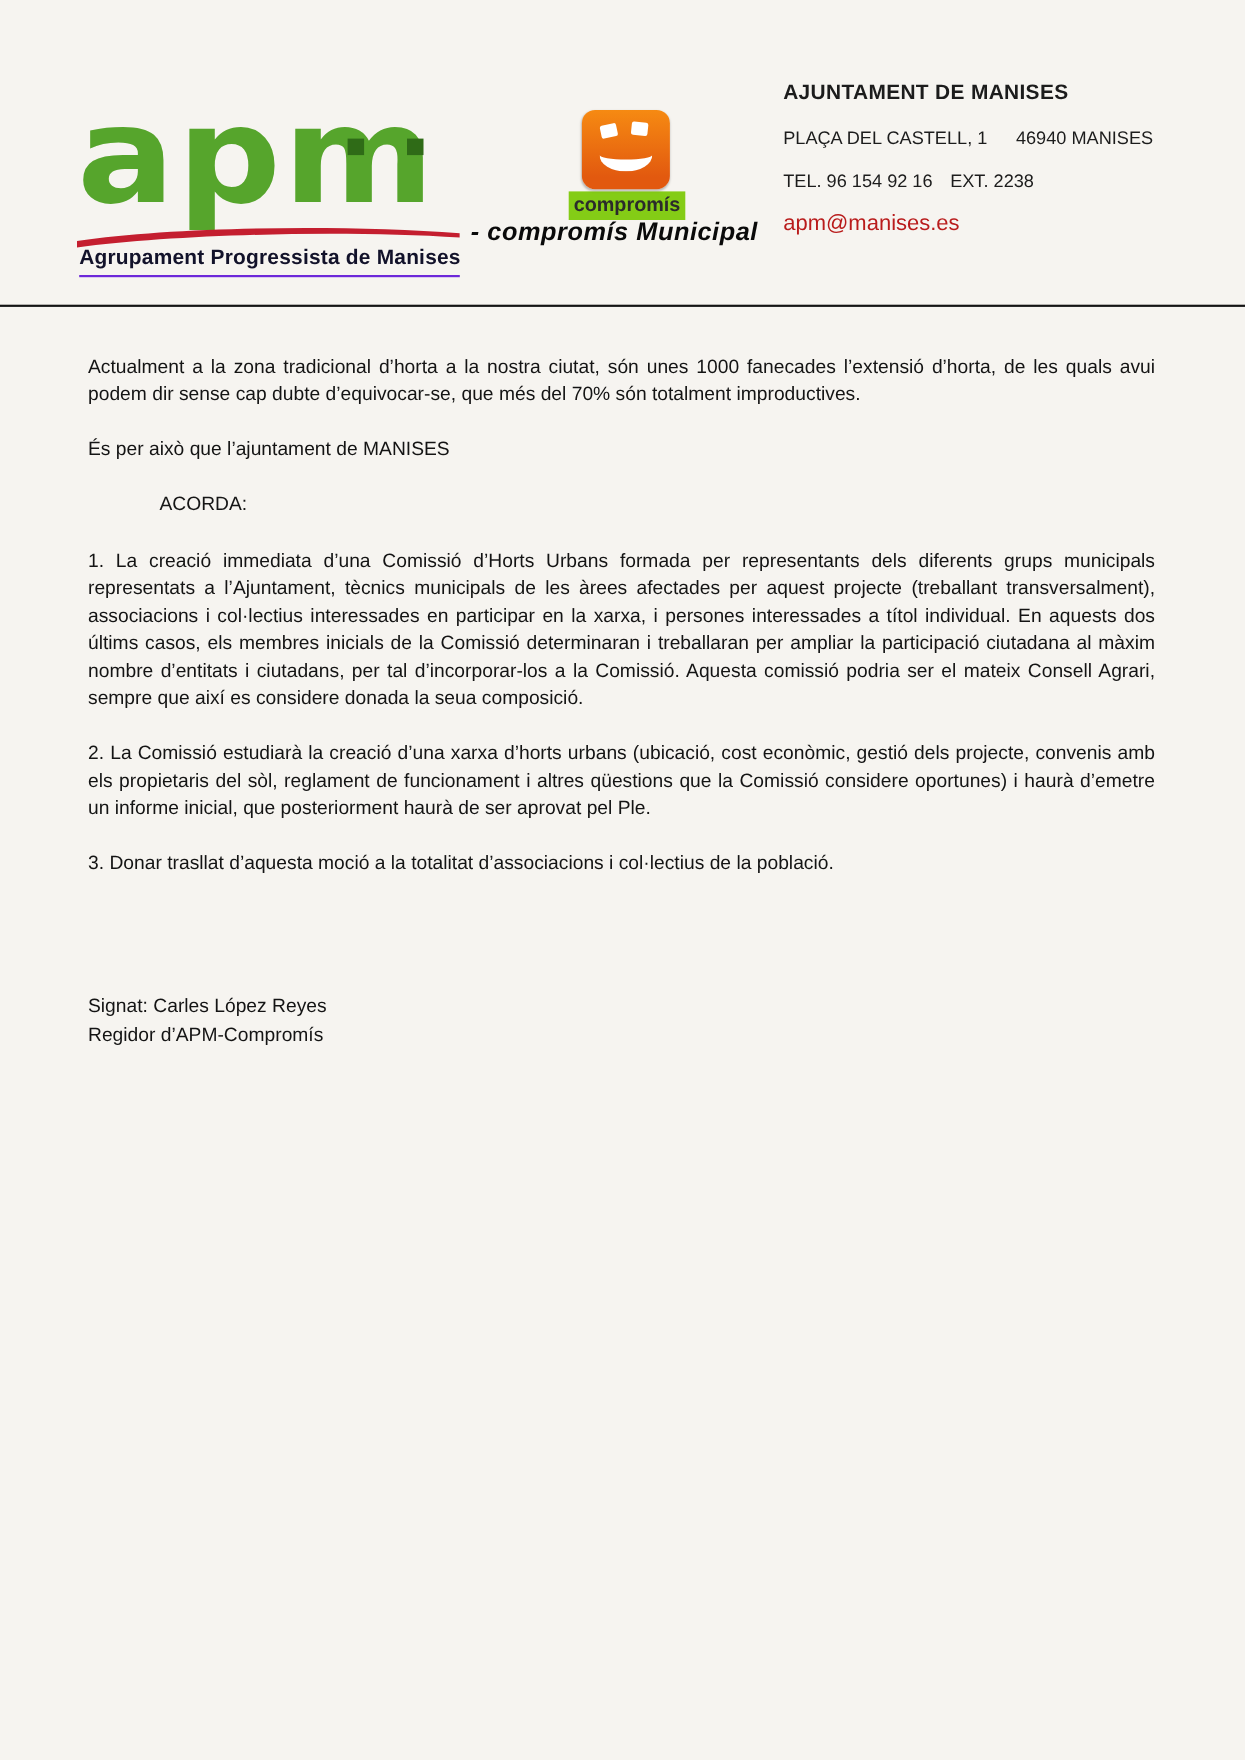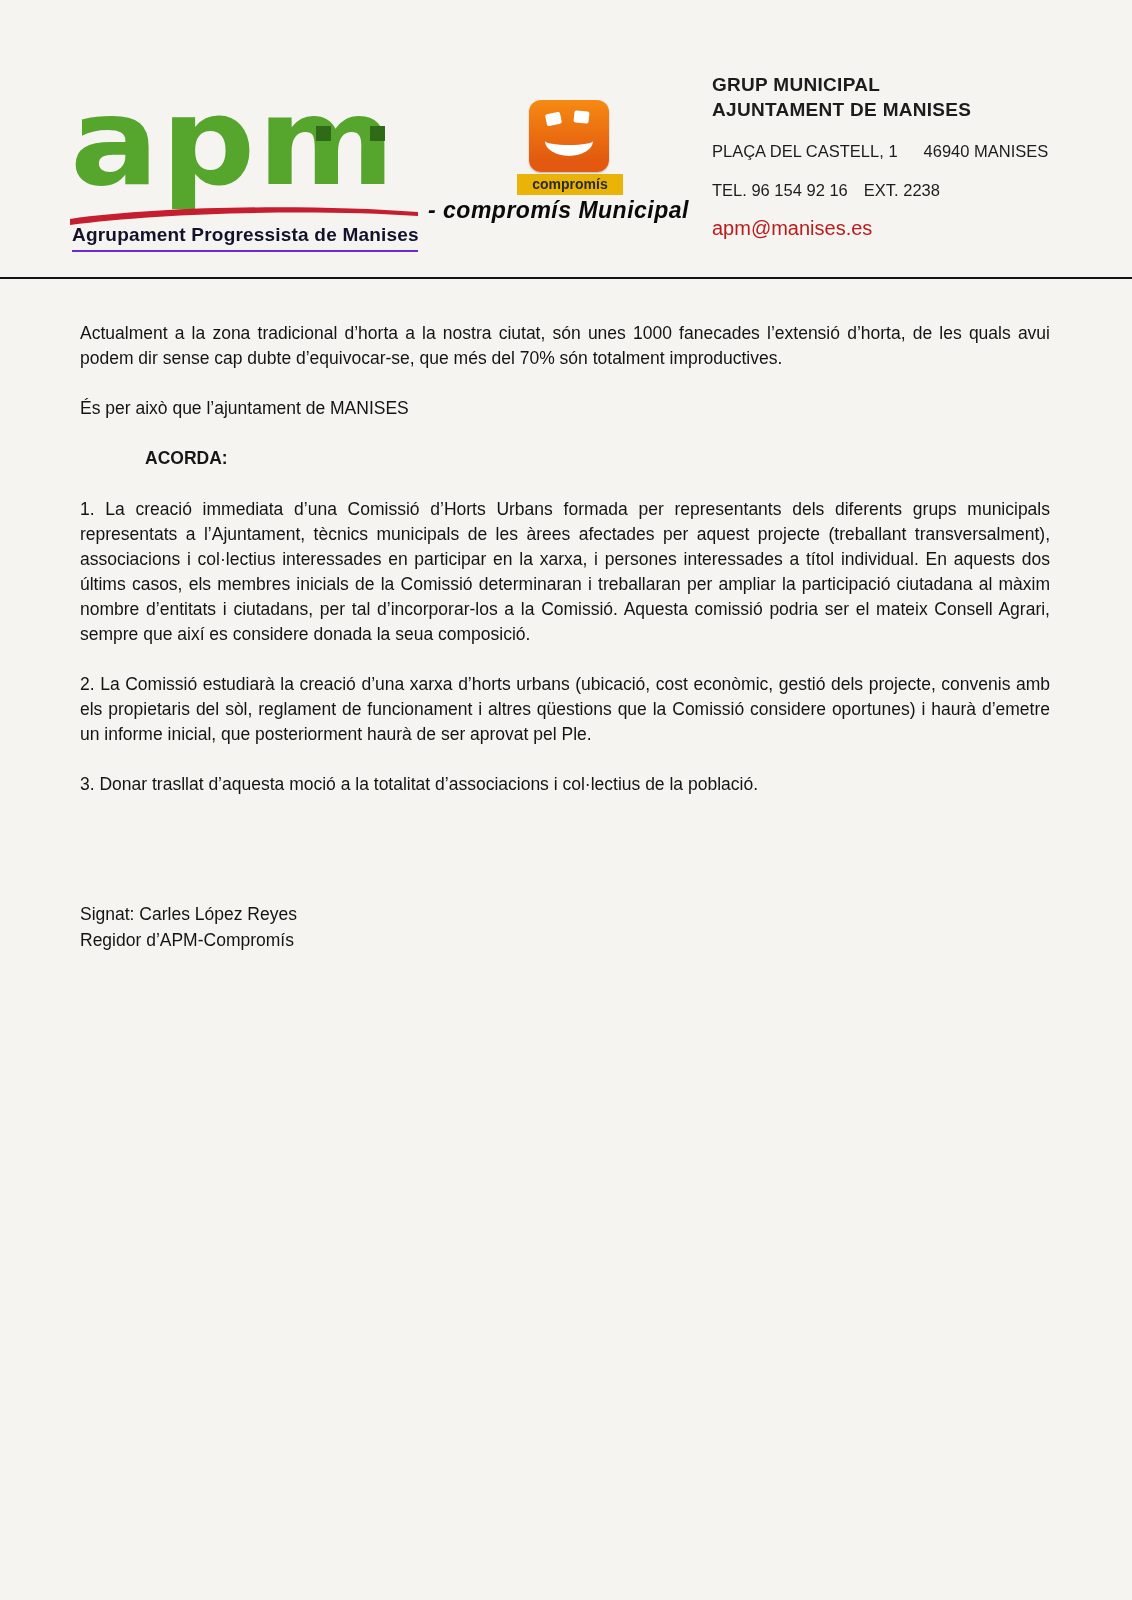--- a/index.html
+++ b/index.html
@@ -37,21 +37,21 @@
   }
   .comp-eye { position:absolute; background:#ffffff; border-radius:2px; }
   .comp-eye.left  { left:17px; top:13px; width:15px; height:12px; transform:rotate(-12deg); }
   .comp-eye.right { left:45px; top:11px; width:15px; height:12px; transform:rotate(6deg); }
   .comp-smile {
     position:absolute; left:16px; top:26px; width:48px; height:30px;
     border:0; border-bottom:11px solid #ffffff; border-radius:50%;
   }
   .comp-label {
     margin-top:2px; margin-left:-12px; width:106px; text-align:center;
-    background:#eab308; color:#2b2b2b; font-weight:bold; font-size:14px;
+    background:#84cc16; color:#2b2b2b; font-weight:bold; font-size:18px;
     padding:2px 0 3px 0;
   }
 
   .comp-caption {
     position:absolute; left:428px; top:197px;
     font-weight:800; font-style:italic; font-size:23px; color:#0a0a0a;
     letter-spacing:0.5px; white-space:nowrap;
   }
 
   .contact { position:absolute; left:712px; top:72px; width:370px; }
@@ -63,21 +63,21 @@
 
   .rule { position:absolute; top:277px; left:0; width:1132px; border-top:2px solid #141414; }
 
   
   .doc-body { position:absolute; top:293px; left:0; width:1132px; padding:28px 82px 0 80px; }
   .doc-body p {
     font-size:17.5px; line-height:25px; text-align:justify;
     color:#141414; margin-bottom:25px;
   }
   .doc-body p.single { text-align:left; }
-  .acorda { font-weight:bold; margin-left:65px; font-size:17.5px; line-height:25px; margin-bottom:26px; }
+  .acorda { font-weight:normal; margin-left:65px; font-size:17.5px; line-height:25px; margin-bottom:26px; }
   .item1 { margin-bottom:27px; }
   .item2 { margin-bottom:28px; }
   .item3 { margin-bottom:0; }
   .signature { margin-top:104px; font-size:17.5px; line-height:26px; color:#141414; }
 </style>
 </head>
 <body>
 
 <div class="page">
 
@@ -100,21 +100,20 @@
         <div class="comp-eye left"></div>
         <div class="comp-eye right"></div>
         <div class="comp-smile"></div>
       </div>
       <div class="comp-label">compromís</div>
     </div>
 
     <div class="comp-caption">- compromís Municipal</div>
 
     <div class="contact">
-      <div class="contact-title">GRUP MUNICIPAL</div>
       <div class="contact-title">AJUNTAMENT DE MANISES</div>
       <div class="contact-row">
         <span>PLAÇA DEL CASTELL, 1</span><span class="gap-lg"></span><span>46940  MANISES</span>
       </div>
       <div class="contact-row">
         <span>TEL. 96 154 92 16</span><span class="gap-md"></span><span>EXT.  2238</span>
       </div>
       <div class="contact-email">apm@manises.es</div>
     </div>
 

